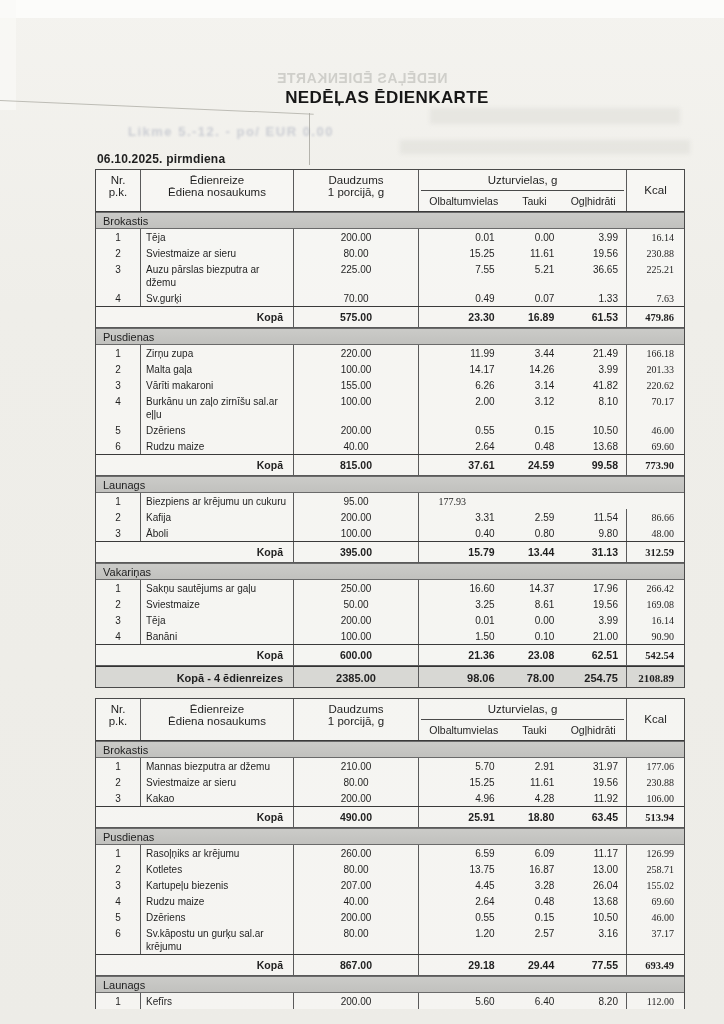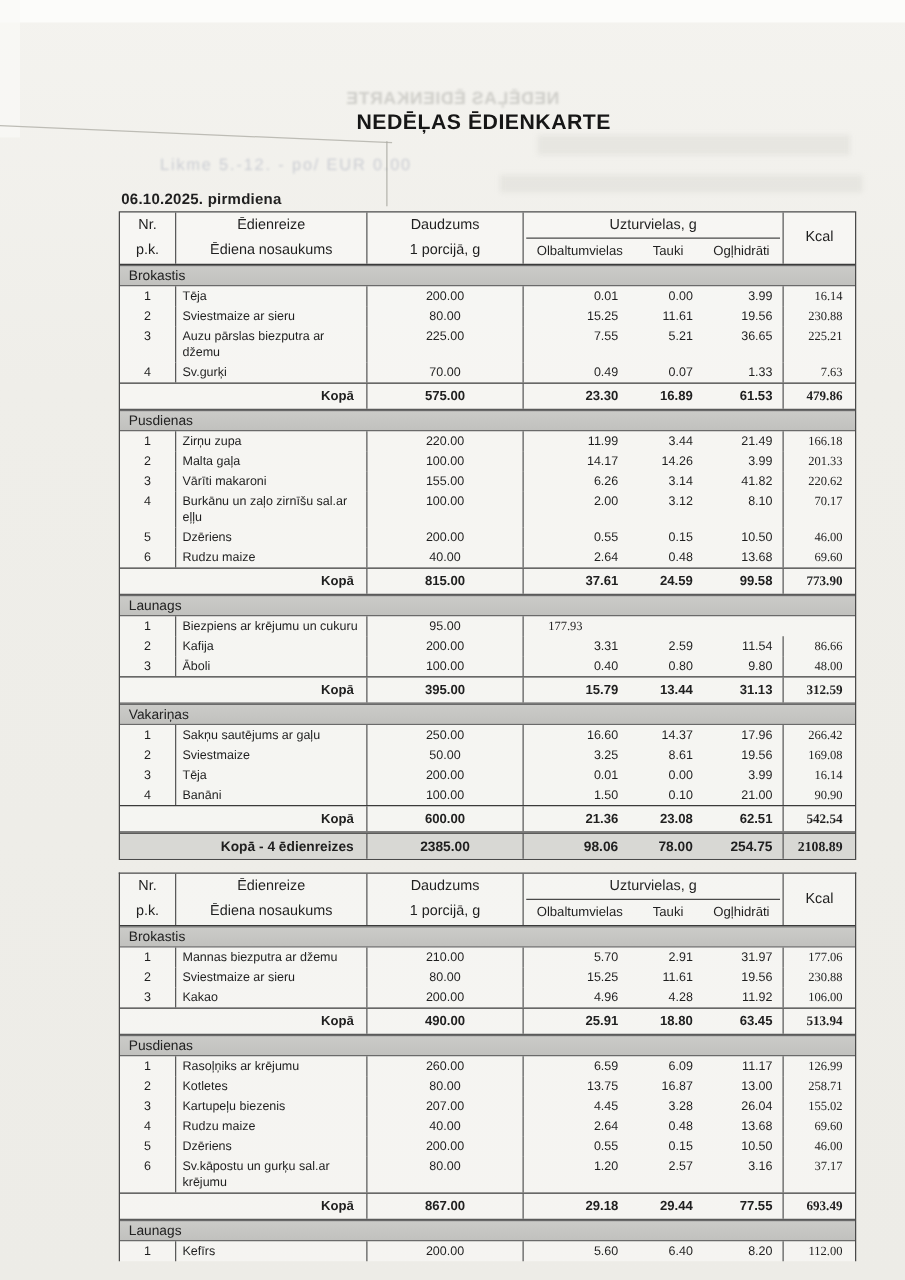--- a/index.html
+++ b/index.html
@@ -9,21 +9,21 @@
     font-family:"Liberation Sans", sans-serif; color:#1f1f1f;
   }
   .top-band { position:absolute; top:0; left:0; width:724px; height:18px; background:#fcfcfa; }
   .left-band { position:absolute; top:0; left:0; width:16px; height:110px; background:#f9f9f6; opacity:.7; }
   .ghost-title {
     position:absolute; top:70px; left:0; width:724px; text-align:center;
     transform:scaleX(-1); color:rgba(150,150,145,.38); filter:blur(.7px);
     font-weight:bold; font-size:14px; letter-spacing:.5px;
   }
   .ghost-stamp {
-    position:absolute; top:124px; left:128px; font-size:13px; font-weight:normal;
+    position:absolute; top:124px; left:128px; font-size:13px; font-weight:bold;
     color:rgba(120,132,158,.32); filter:blur(.8px); letter-spacing:1.5px;
   }
   .ghost-block { position:absolute; background:rgba(205,205,200,.30); filter:blur(2px); }
   .gb1 { top:108px; left:430px; width:250px; height:16px; }
   .gb2 { top:140px; left:400px; width:290px; height:14px; }
   .edge-line {
     position:absolute; top:100px; left:0; width:314px; height:0;
     border-top:1.5px solid #bdbcb5; transform:rotate(2.5deg); transform-origin:left top;
   }
   .edge-line-v { position:absolute; left:309px; top:113px; height:52px; width:0; border-left:1px solid rgba(170,169,162,.85); }
@@ -32,21 +32,21 @@
     font-weight:bold; font-size:17px; letter-spacing:.4px; color:#161616;
   }
   .content { position:absolute; top:152px; left:95px; width:590px; }
   .day { margin-bottom:10px; }
   .day-title { font-size:12px; font-weight:bold; margin:0 0 3px 2px; letter-spacing:.2px; }
   .menu-table { border:1px solid #4a4a4a; background:rgba(252,252,250,.55); }
   .menu-table.cut { border-bottom:none; }
   
   .thead { display:flex; height:42px; border-bottom:1.5px solid #3a3a3a; box-sizing:border-box; }
   .hc { box-sizing:border-box; border-right:1px solid #5a5a5a; display:flex; flex-direction:column;
-        justify-content:space-between; text-align:center; font-size:11.5px; padding:4px 0 5px; }
+        justify-content:flex-start; text-align:center; font-size:11.5px; padding:4px 0 5px; }
   .hc:last-child { border-right:none; }
   .h-nr { width:45px; } .h-name { width:153px; } .h-qty { width:125px; }
   .h-nutr { width:208px; padding:0; justify-content:flex-start; }
   .h-kcal { width:57px; justify-content:center; }
   .h-nutr-top { height:20px; line-height:20px; border-bottom:1px solid #4a4a4a; margin:0 2px; }
   .h-nutr-sub { display:flex; flex:1; align-items:center; font-size:10.5px; }
   .sub-prot { width:90px; text-align:center; } .sub-fat { width:52px; text-align:center; } .sub-carb { width:66px; text-align:center; }
   
   .bar { height:17px; line-height:16px; background:linear-gradient(180deg,#cbcbc8,#c1c1be);
          border-top:1px solid #6a6a6a; border-bottom:1px solid #6a6a6a; box-sizing:border-box;

